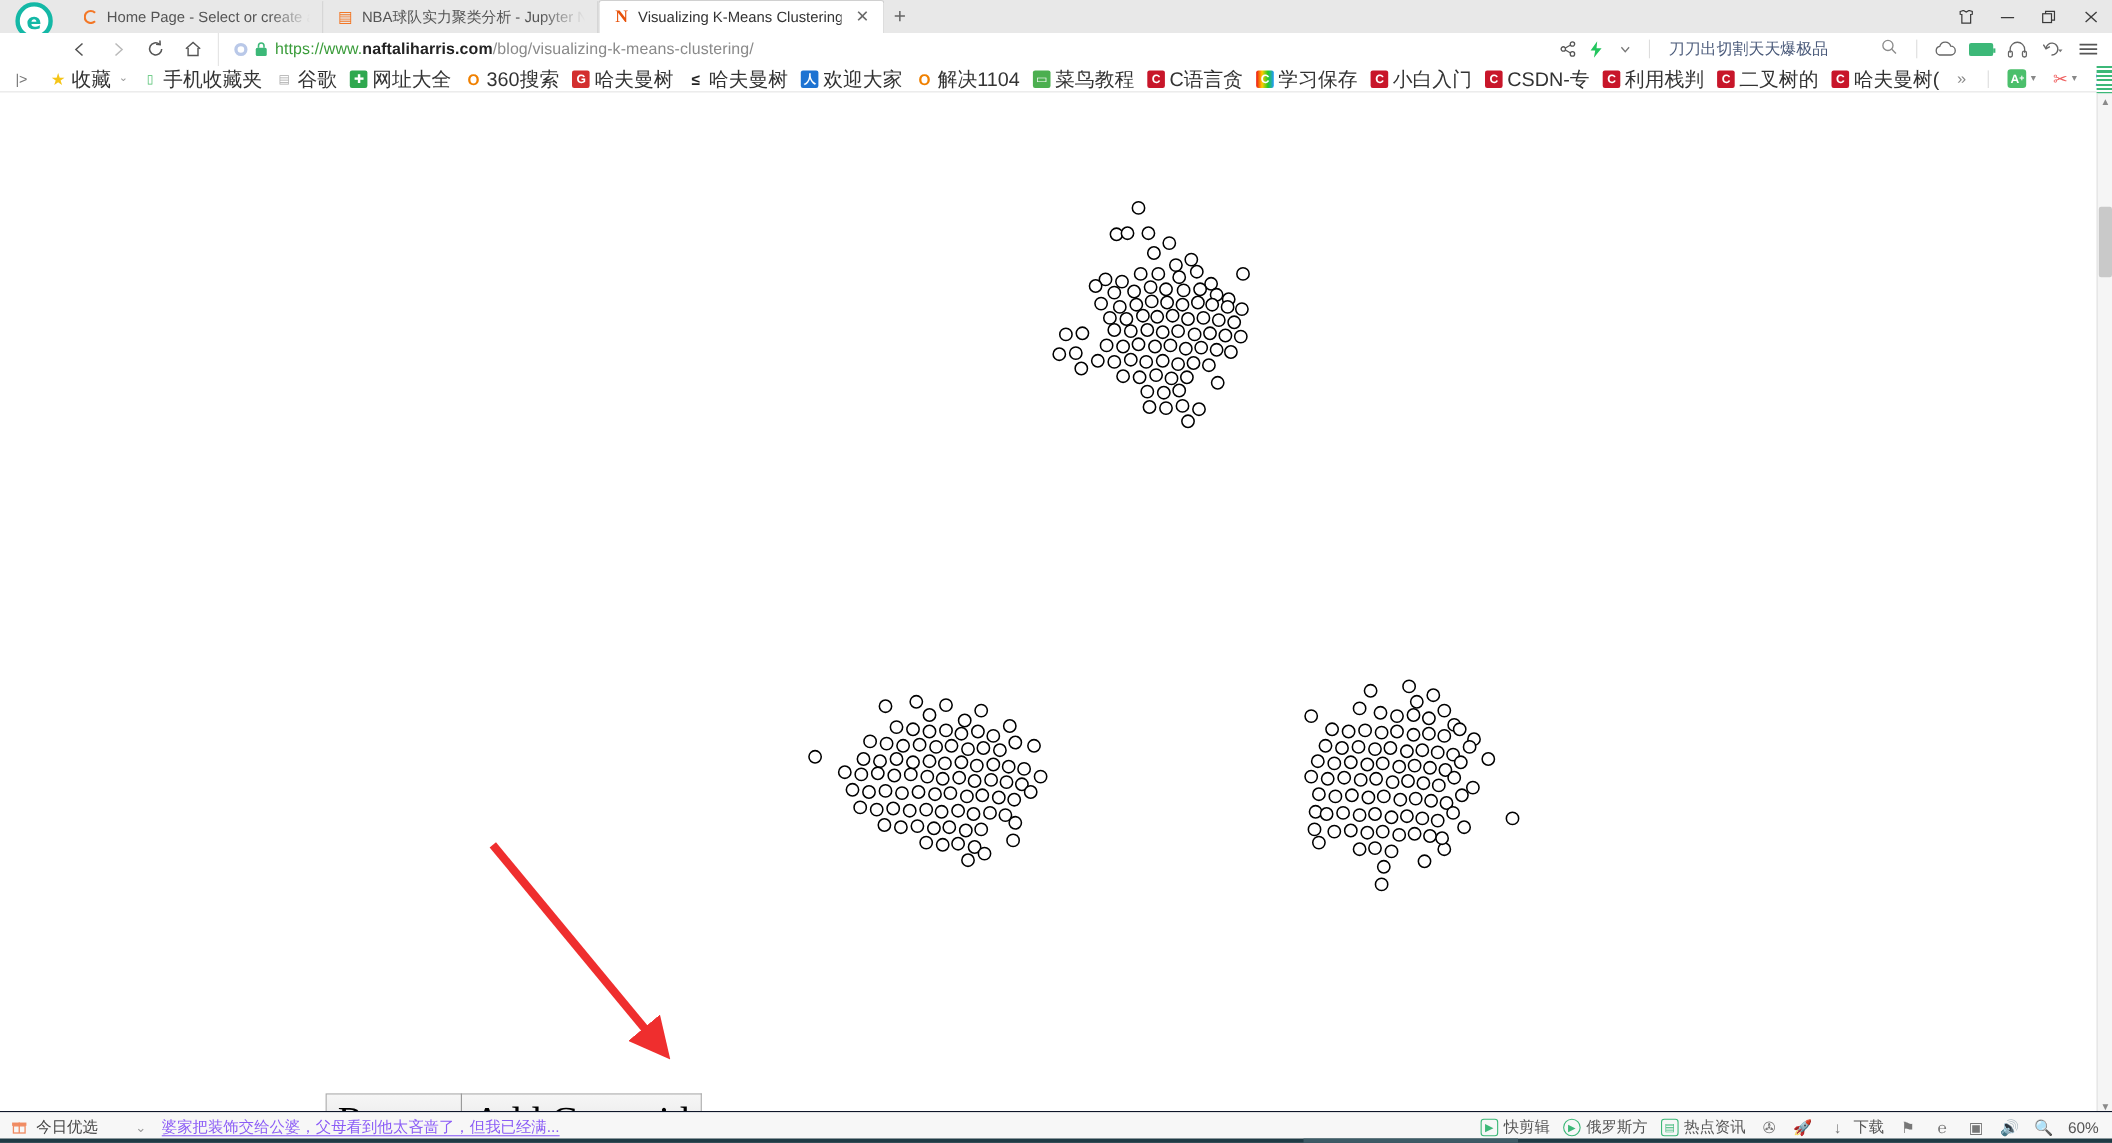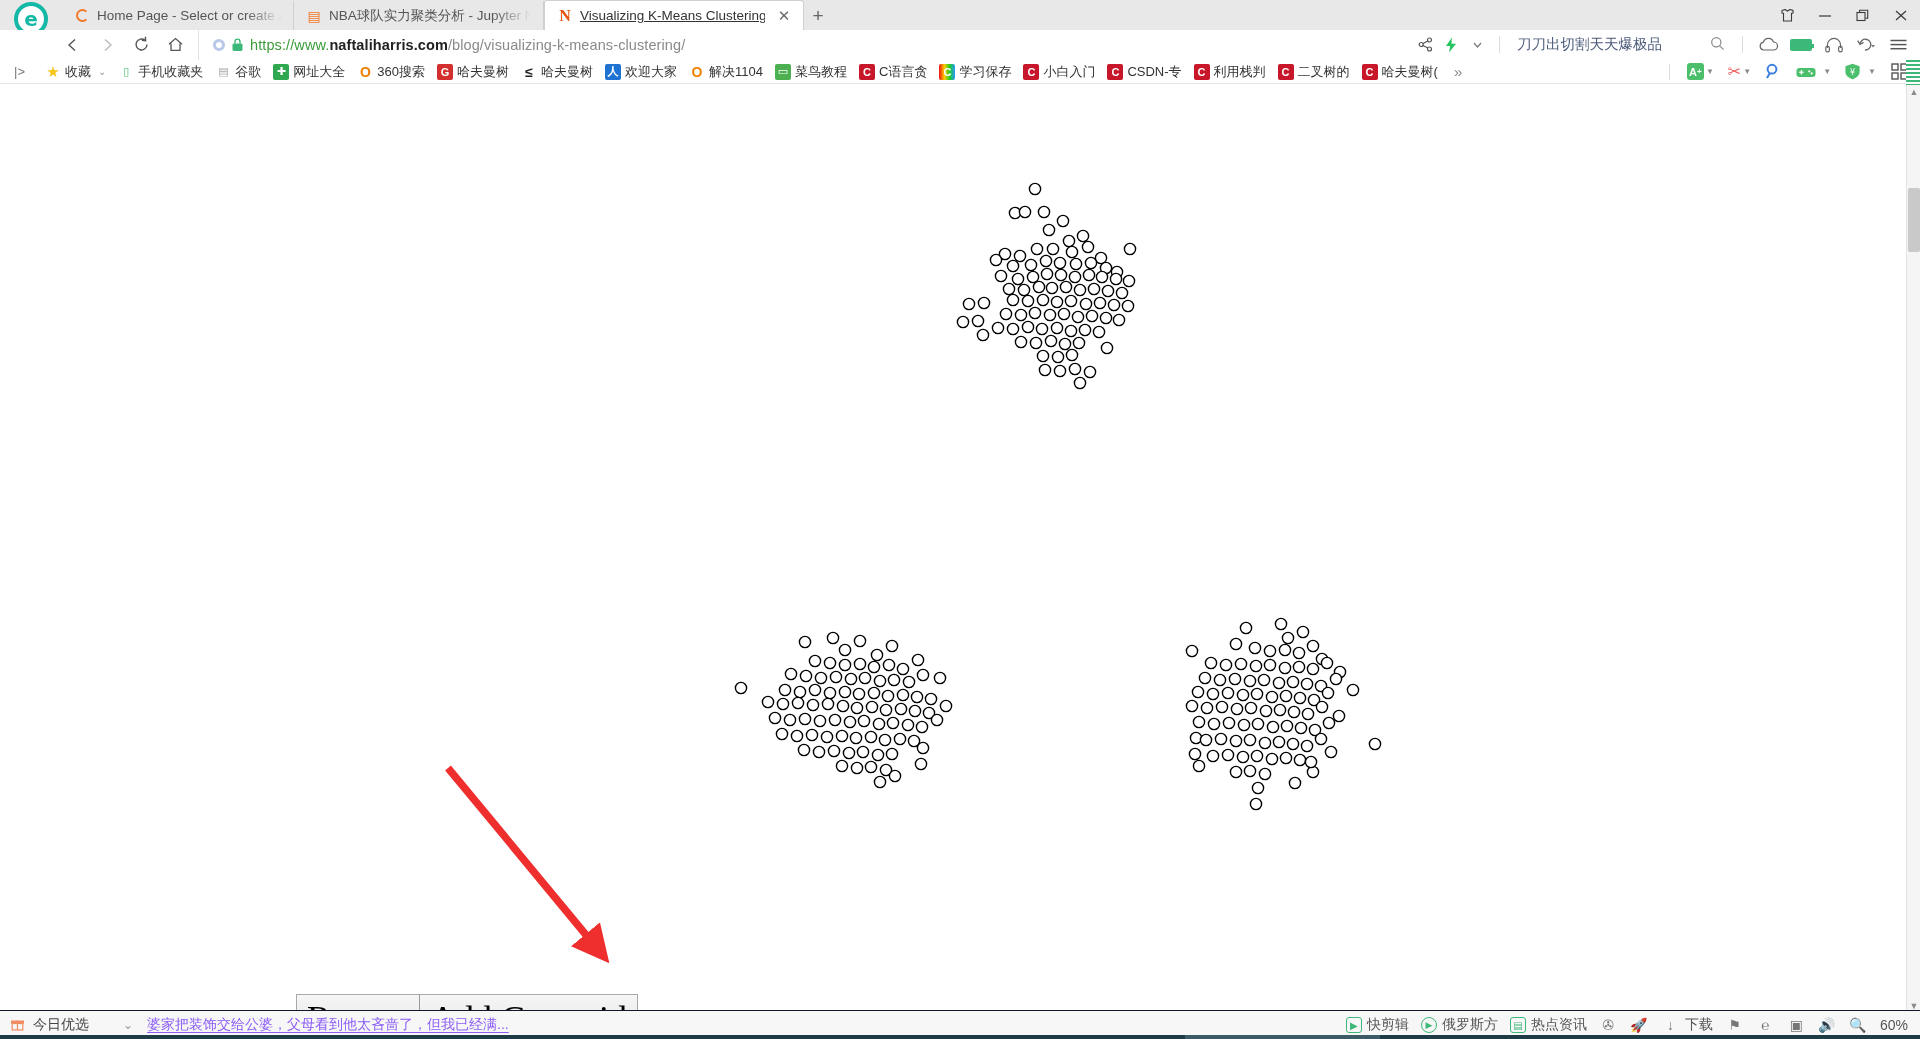--- a/index.html
+++ b/index.html
@@ -51,21 +51,21 @@
     border-top: 1px solid #d0d0d0;
     border-radius: 3px 3px 0 0;
     height: 30px;
     max-width: 260px;
   }
   .tab-label {
     overflow: hidden; text-overflow: clip; white-space: nowrap;
     -webkit-mask-image: linear-gradient(to right, #000 80%, transparent 100%);
     mask-image: linear-gradient(to right, #000 80%, transparent 100%);
   }
-  .tab.active .tab-label { -webkit-mask-image: none; mask-image: none; text-decoration: underline; }
+  .tab.active .tab-label { -webkit-mask-image: none; mask-image: none; }
   .tab-fav { width: 16px; height: 16px; flex: 0 0 16px; display: flex; align-items: center; justify-content: center; }
   .fav-jupyter { color: #f37726; font-size: 14px; }
   .fav-spin { width: 13px; height: 13px; border: 2px solid #f37726; border-right-color: transparent; border-radius: 50%; }
   .fav-n { color: #e8520a; font-weight: bold; font-size: 16px; font-family: "Liberation Serif", serif; }
   .tab-close {
     font-size: 15px; color: #6a6a6a; margin-left: 4px; line-height: 1;
     width: 16px; text-align: center;
   }
   .newtab {
     width: 28px; height: 28px; display: flex; align-items: center; justify-content: center;
@@ -111,21 +111,21 @@
     position: absolute; left: 0; top: 60px; width: 1920px; height: 24px;
     background: #ffffff;
     display: flex; align-items: center;
     border-bottom: 1px solid #e4e4e4;
     font-size: 14.5px;
   }
   .bm {
     display: flex; align-items: center; gap: 4px;
     padding: 0 6px; height: 24px; white-space: nowrap; color: #333;
   }
-  .bm .lbl { font-size: 13px; line-height: 1; }
+  .bm .lbl { font-size: 18px; line-height: 1; }
   .bmicon {
     width: 16px; height: 16px; flex: 0 0 16px; border-radius: 2px;
     display: flex; align-items: center; justify-content: center;
     font-size: 11px; color: #fff; font-weight: bold; overflow: hidden;
   }
   .bm-arrowleft { padding-left: 14px; padding-right: 14px; color: #777; font-size: 13px;}
   .bm-caret { color: #999; font-size: 10px; margin-left: 3px;}
   .bm-overflow { color: #888; font-size: 15px; padding: 0 10px; }
   .bmbar-right { margin-left: auto; display: flex; align-items: center; padding-right: 4px; }
   .bmr-sep { width: 1px; height: 16px; background: #dcdcdc; margin: 0 10px;}

